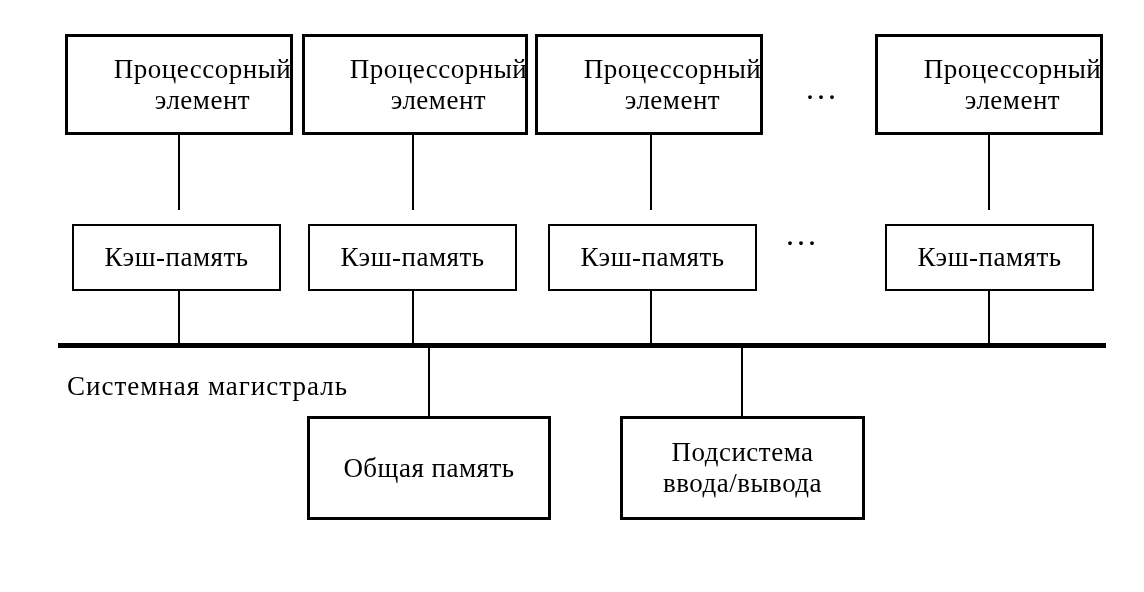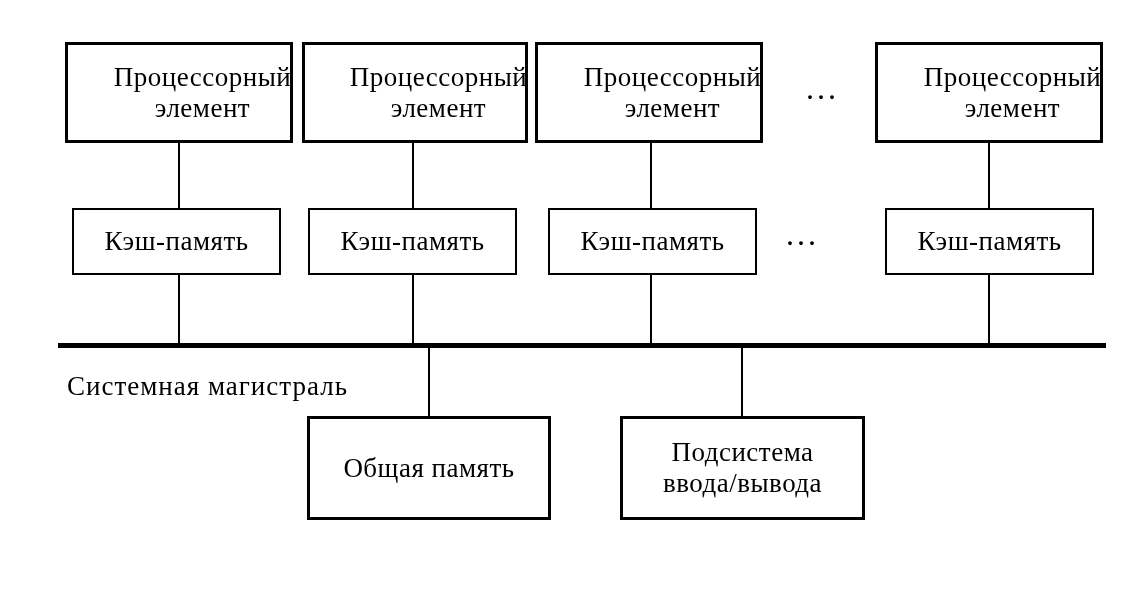--- a/index.html
+++ b/index.html
@@ -27,28 +27,28 @@
     justify-content: center;
     text-align: center;
     font-size: 27px;
     line-height: 31px;
     letter-spacing: 0.5px;
     z-index: 2;
   }
   .box.thin { border-width: 2px; }
 
   
-  .p { top: 42px; height: 101px; width: 228px; padding-left: 47px; }
+  .p { top: 34px; height: 101px; width: 228px; padding-left: 47px; }
   .p1 { left: 65px; }
   .p2 { left: 302px; width: 226px; }
   .p3 { left: 535px; }
   .p4 { left: 875px; }
 
   
-  .c { top: 208px; height: 67px; width: 209px; }
+  .c { top: 224px; height: 67px; width: 209px; }
   .c1 { left: 72px; }
   .c2 { left: 308px; }
   .c3 { left: 548px; }
   .c4 { left: 885px; }
 
   
   .b { top: 416px; height: 104px; }
   .mem { left: 307px; width: 244px; }
   .io  { left: 620px; width: 245px; }
 

